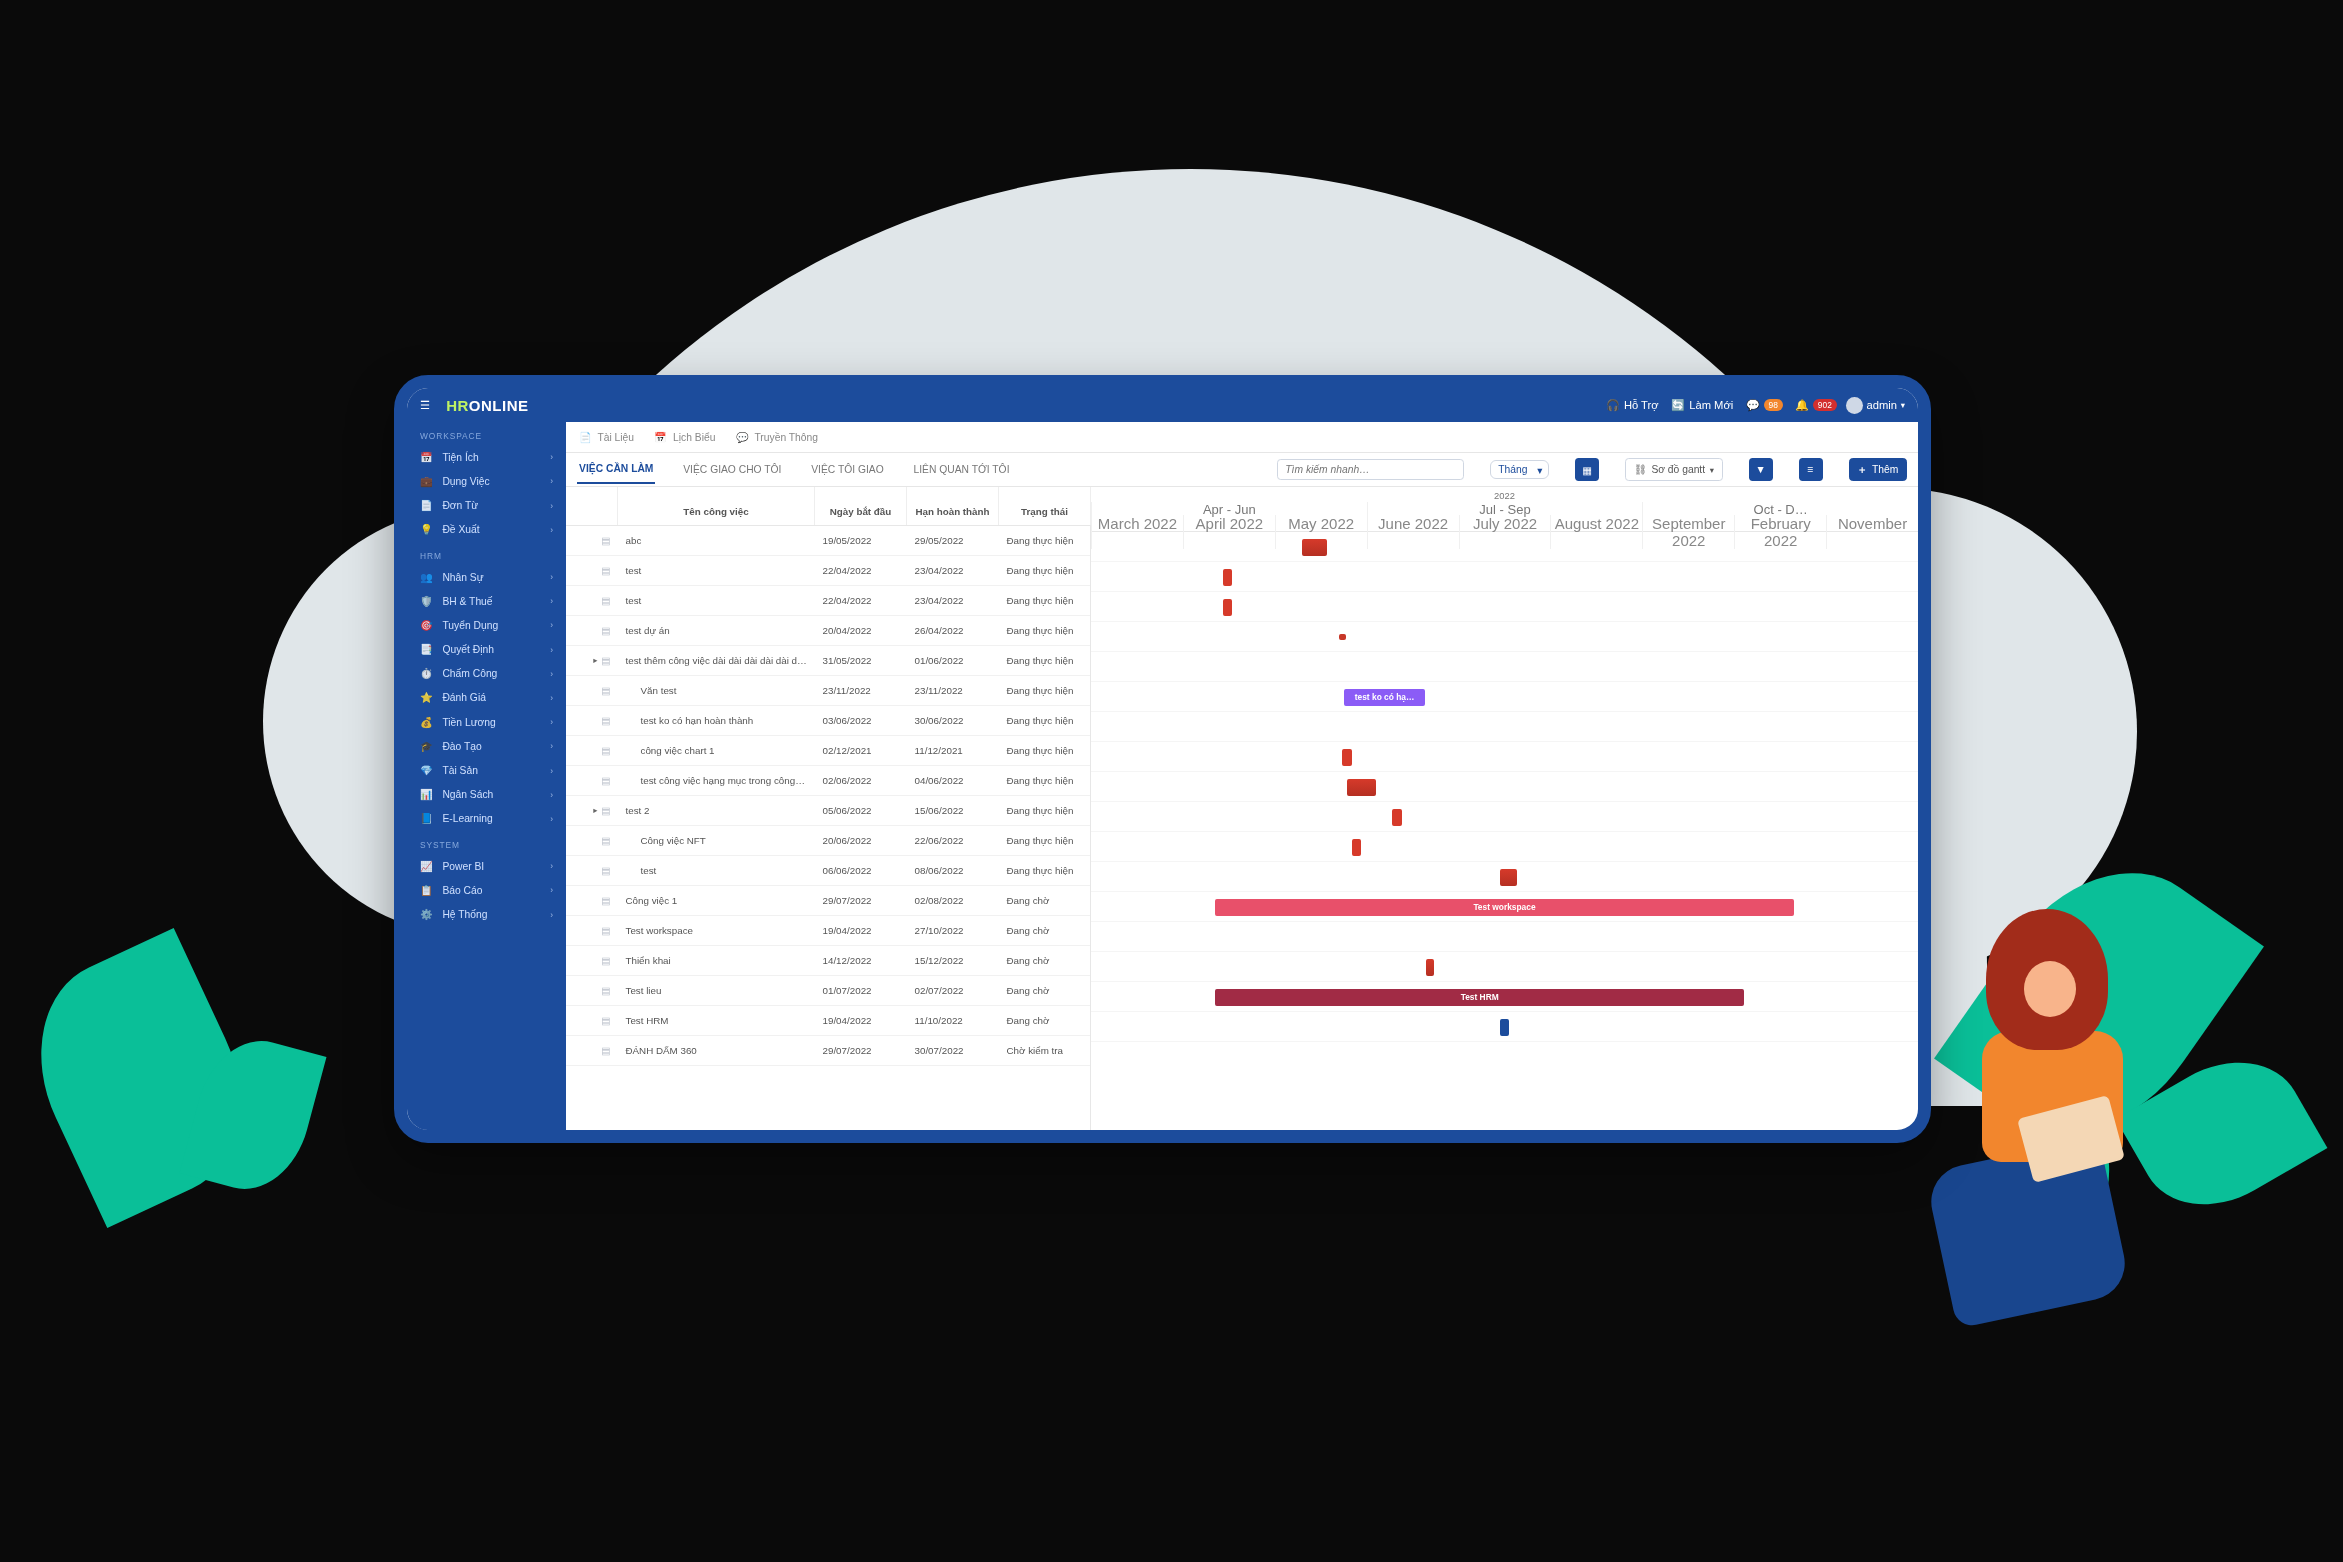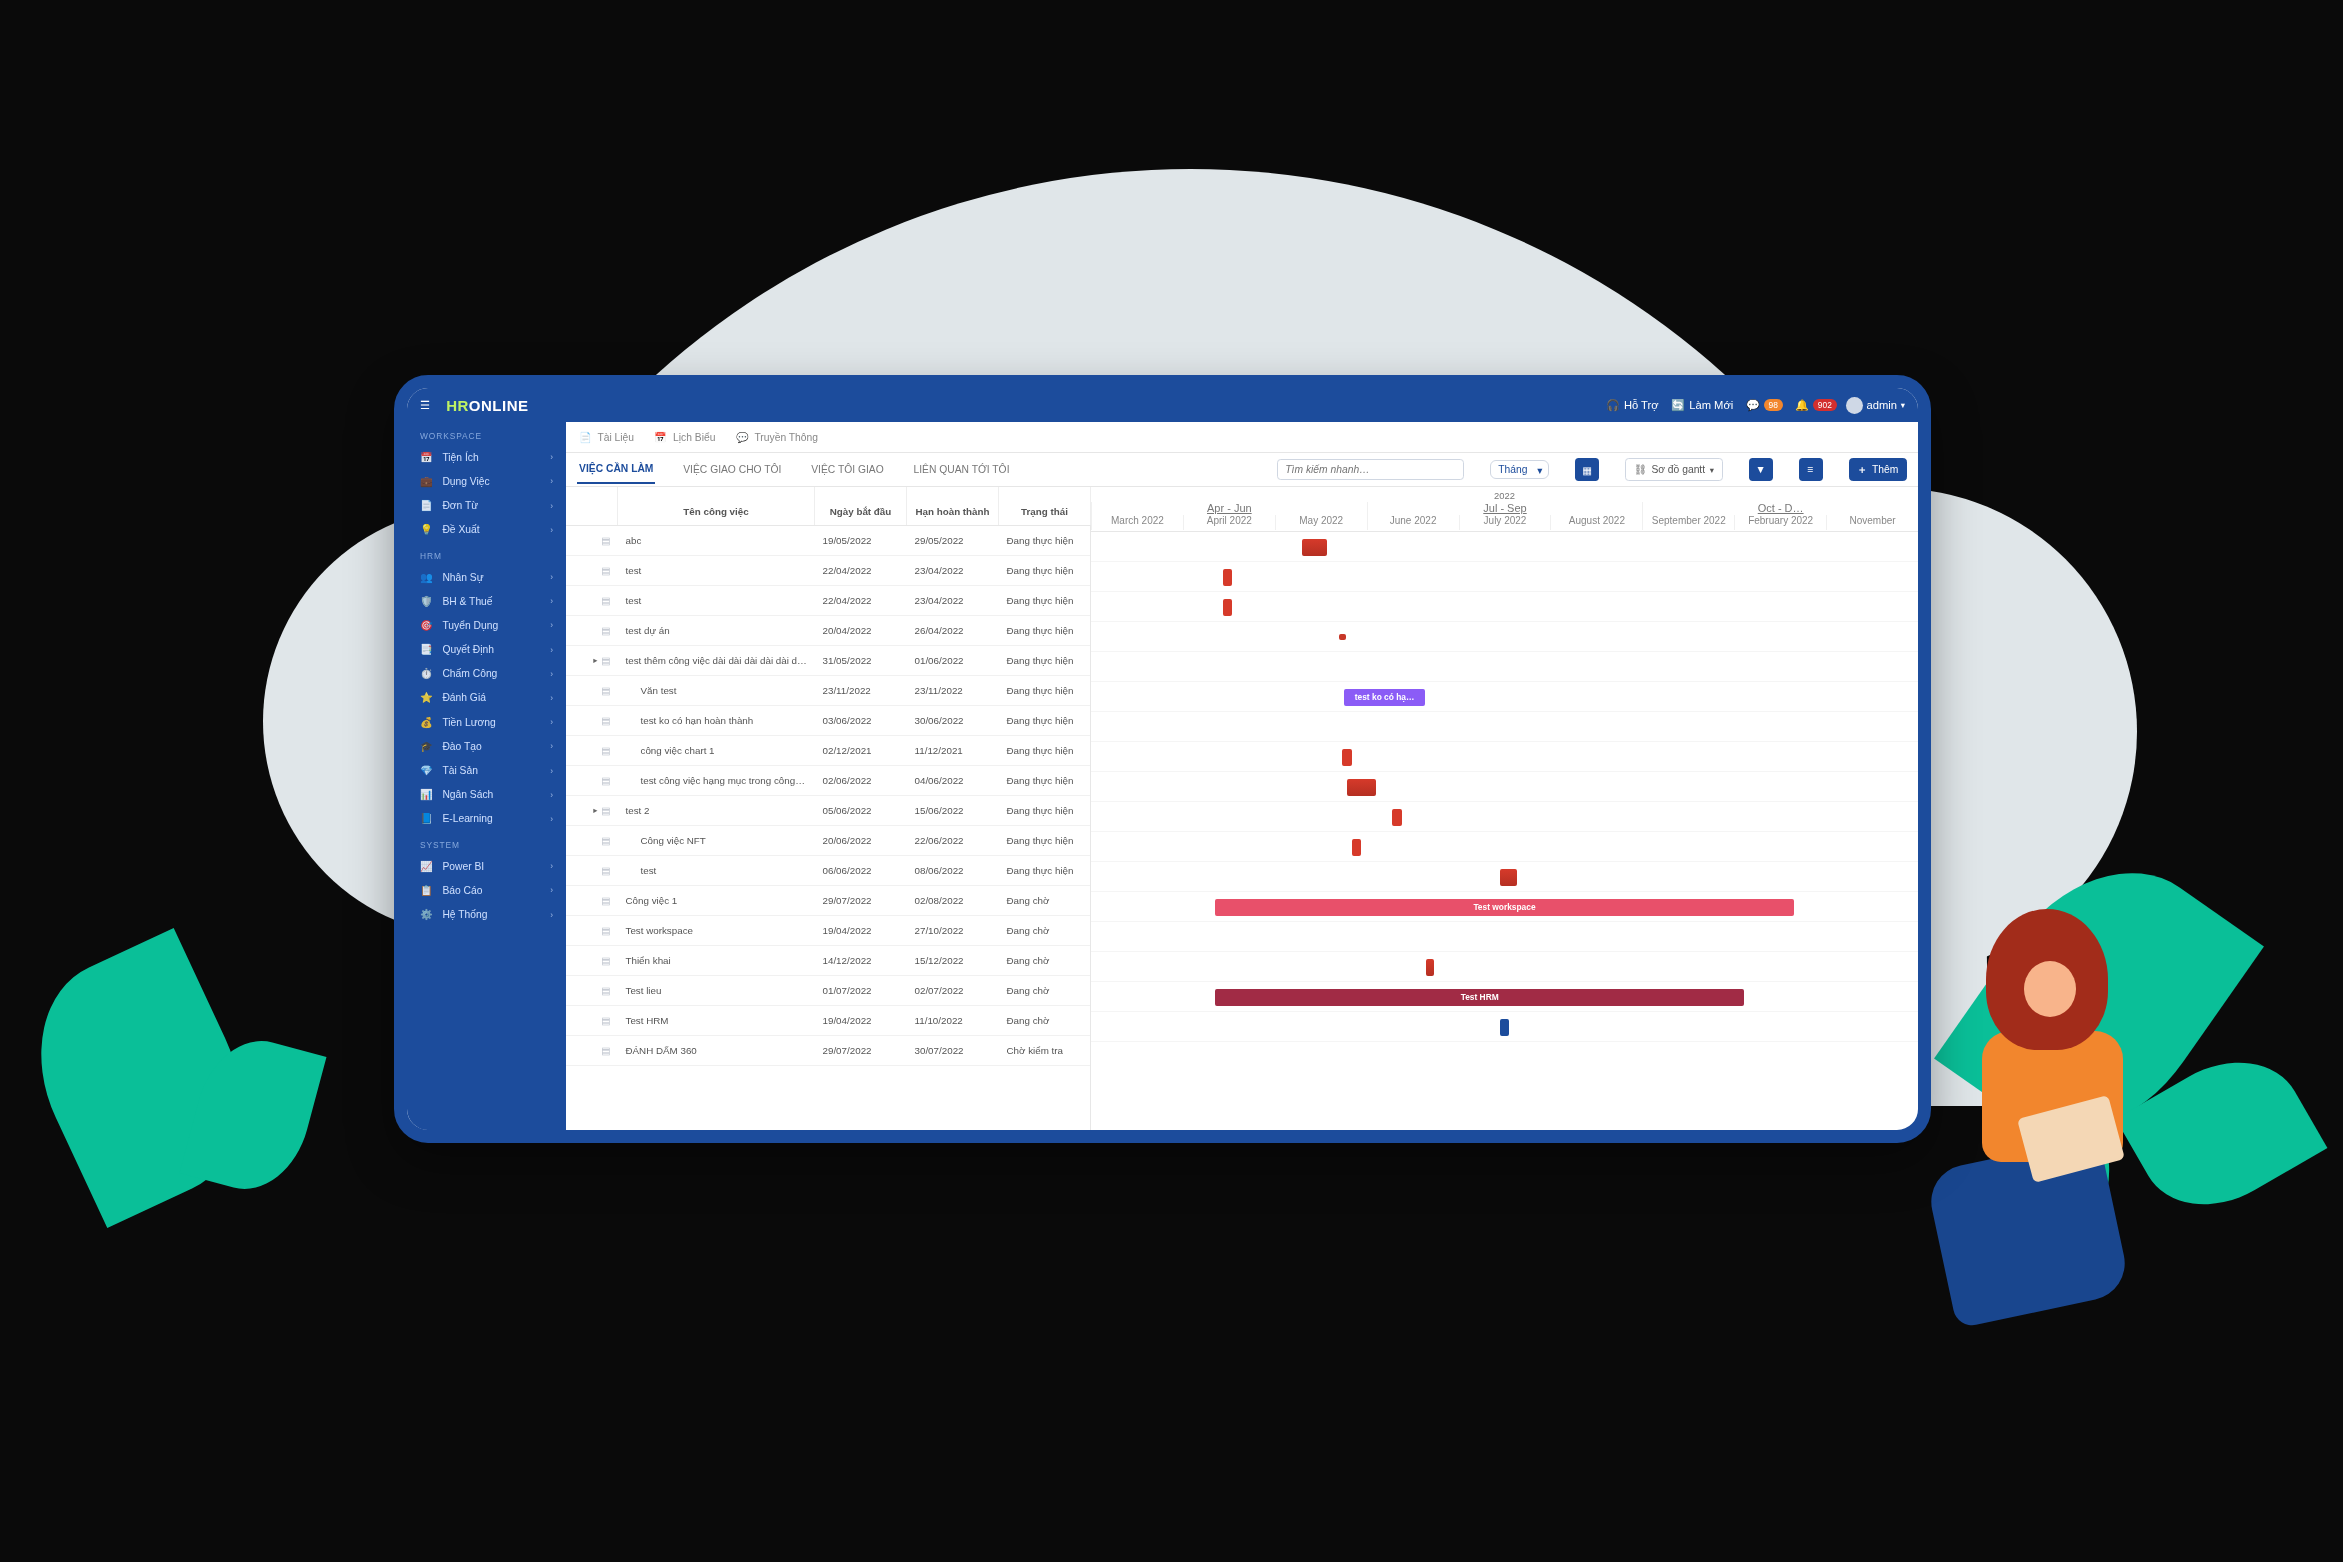--- a/index.html
+++ b/index.html
@@ -75,22 +75,22 @@
   .tbody .r > div{ padding:0 7.5px; white-space:nowrap; overflow:hidden; text-overflow:ellipsis; font-size:9.8px; color:#555; }
   .tbody .r .tog{ display:flex; align-items:center; justify-content:flex-end; gap:3.7px; padding-right:7.5px; }
   .tbody .r .tog .tri{ font-size:8.4px; color:#666; cursor:pointer; }
   .tbody .r .tog .doc{ color:#b8bec8; }
   .tbody .r.sub .name-cell{ padding-left:22.5px; }
 
   
   .gantt { position:relative; overflow:hidden; }
   .gantt .header{ height:45px; border-bottom:0.9px solid #e7e7e7; position:relative; }
   .gantt .year{ position:absolute; top:2.8px; left:0; right:0; text-align:center; font-size:9.4px; color:#777; }
-  .gantt .quarters{ position:absolute; top:15px; left:0; right:0; height:13px; display:grid; grid-template-columns:repeat(3,1fr); font-size:11px; color:#777; text-align:center;text-decoration:underline; }
-  .gantt .months{ position:absolute; top:28px; left:0; right:0; height:15px; display:grid; grid-template-columns:repeat(9,1fr); font-size:10px; color:#888; text-align:center; }
+  .gantt .quarters{ position:absolute; top:15px; left:0; right:0; height:13px; display:grid; grid-template-columns:repeat(3,1fr); font-size:13px; color:#777; text-align:center; }
+  .gantt .months{ position:absolute; top:28px; left:0; right:0; height:15px; display:grid; grid-template-columns:repeat(9,1fr); font-size:15px; color:#888; text-align:center; }
   .gantt .months div, .gantt .quarters div{ border-left:0.9px solid #f0f0f0; }
   .gantt .rows .gr{ height:30px; border-bottom:0.9px solid #f5f5f5; position:relative; }
   .gantt .bar{ position:absolute; top:6.6px; height:17px; border-radius:1.9px; display:flex; align-items:center; justify-content:center; color:#fff; font-size:8.4px; font-weight:600; white-space:nowrap; overflow:hidden; padding:0 3.7px; }
 </style>
 </head>
 <body>
 
 <div class="cloud"></div>
 <div class="leaf l1"></div>
 <div class="leaf l2"></div>

